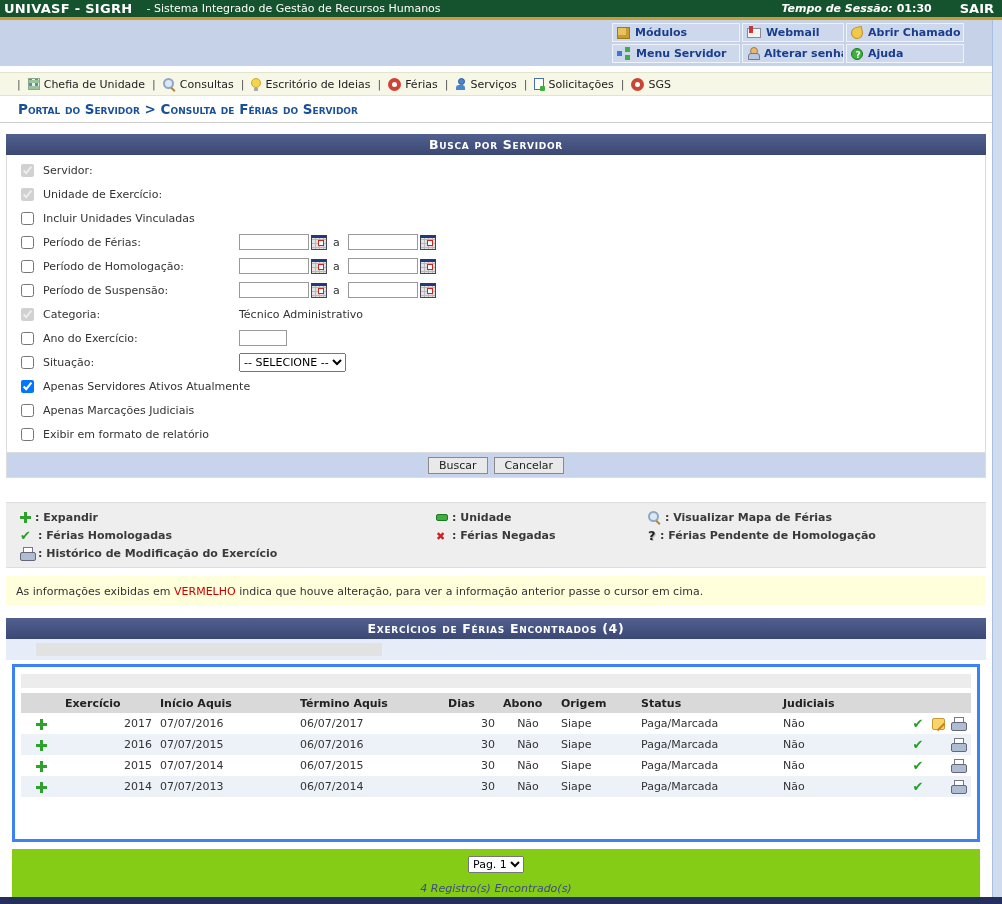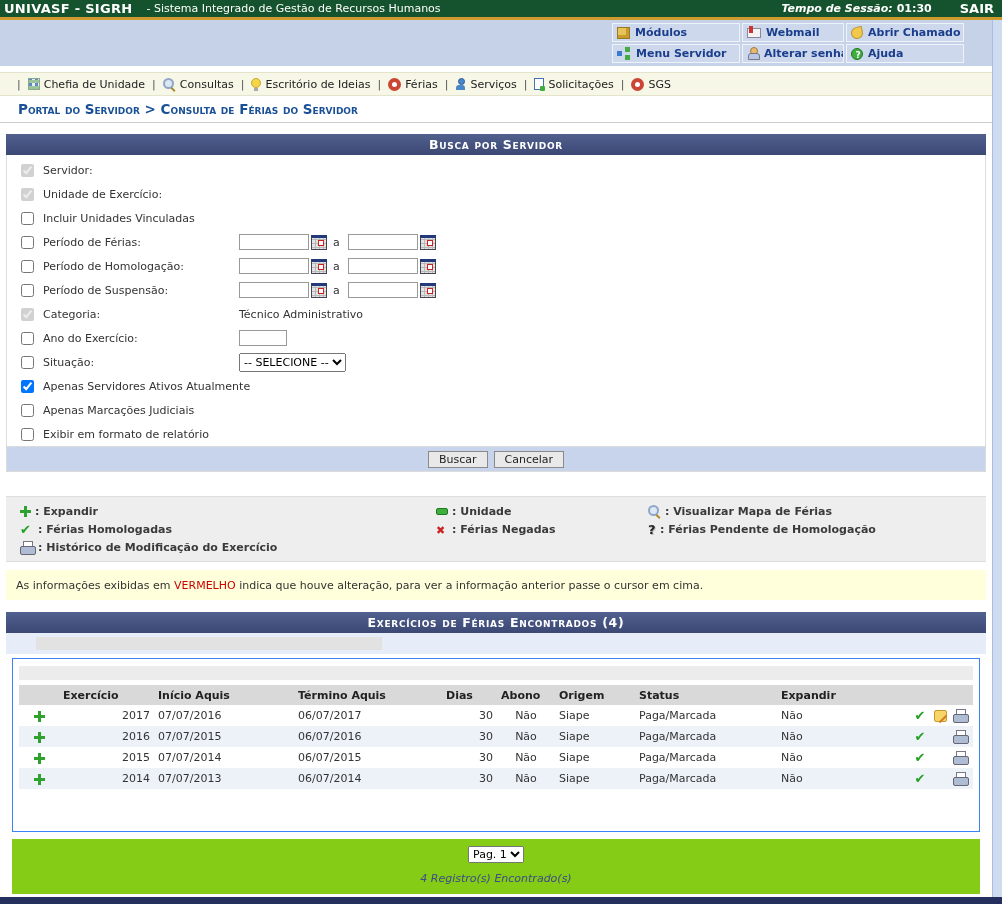--- a/index.html
+++ b/index.html
@@ -28,42 +28,42 @@
   
   .menubar { margin-top:6px; background:#f7f7e8; border-top:1px solid #e4e4cc; border-bottom:1px solid #e4e4cc; height:24px; display:flex; align-items:center; padding-left:10px; font-size:11px; color:#222; }
   .msep { color:#555; margin:0 7px; }
   .mitem { display:flex; align-items:center; gap:4px; cursor:pointer; white-space:nowrap; }
   
   .breadcrumb { height:27px; display:flex; align-items:center; padding-left:18px; border-bottom:1px solid #ccc; color:#1a5096; font-weight:bold; font-variant:small-caps; font-size:13.5px; margin-bottom:11px; }
   
   .secbar { height:21px; background:linear-gradient(#51608e,#3c4874); color:#fff; display:flex; align-items:center; justify-content:center; font-weight:bold; font-variant:small-caps; letter-spacing:0.7px; font-size:12.5px; }
   
   .formwrap { margin:0 6px; }
-  .fbody { border:1px solid #dcdcdc; border-top:none; padding:3px 0 0; background:#fff; }
+  .fbody { border:1px solid #dcdcdc; border-top:none; padding:3px 0 6px; background:#fff; }
   .frow { display:flex; align-items:center; height:24px; padding-left:14px; }
   .frow input[type=checkbox] { margin:0 9px 0 0; }
   .flabel { min-width:196px; color:#333; }
   .fctl { display:flex; align-items:center; }
   .dinput { width:70px; height:16px; border:1px solid #999; font-size:11px; padding:1px 2px; margin-right:2px; font-family:inherit; }
   .asep { margin:0 8px 0 6px; }
   .tinput { width:48px; height:16px; border:1px solid #999; font-family:inherit; }
   .fselect { font-size:11px; height:19px; font-family:inherit; }
   .fbar { height:25px; background:#c8d4ec; display:flex; align-items:center; justify-content:center; gap:6px; border:1px solid #dcdcdc; border-top:none; }
   .fbtn { font-size:11px; padding:1px 10px; background:#e9e9e9; border:1px solid #8a8a8a; color:#222; font-family:inherit; cursor:pointer; }
   
   .legend { margin:24px 6px 8px; background:#eee; border-top:1px solid #ddd; border-bottom:1px solid #ddd; padding:8px 0 7px 14px; display:grid; grid-template-columns:416px 212px auto; row-gap:5px; }
   .litem { display:flex; align-items:center; gap:4px; font-weight:bold; color:#3a3a3a; }
   
   .notice { margin:8px 6px 12px; background:#ffffdc; height:30px; display:flex; align-items:center; padding-left:10px; }
   .red { color:#cc0000; }
   
   .results { margin:4px 6px; }
   .subrow { height:21px; background:#e6edf8; display:flex; align-items:center; padding-left:30px; }
   .redact { width:346px; height:13px; background:#e2e2e2; }
-  .tablebox { margin:4px 6px 0; border:1px solid #3b82f6; background:#fff; padding:7px 6px 42px; }
+  .tablebox { margin:4px 6px 0; border:3px solid #3b82f6; background:#fff; padding:7px 6px 42px; }
   .redstrip { height:14px; background:#ececec; margin-bottom:5px; }
   table.rtable { width:100%; border-collapse:collapse; font-size:11px; }
   .rtable th { background:#d9d9d9; font-weight:bold; height:20px; padding:2px 4px; text-align:left; color:#222; white-space:nowrap; }
   .rtable td { height:21px; padding:1px 4px; white-space:nowrap; }
   .rtable tr.alt { background:#edf2f9; }
   .ca { text-align:center; } .ra { text-align:right; }
   .acts { display:flex; justify-content:flex-end; }
   .slot { width:19px; display:flex; justify-content:center; align-items:center; }
   
   .pfoot { margin:7px 6px 0; background:#84cc16; text-align:center; padding:7px 0 9px; }
@@ -354,21 +354,21 @@
         <thead>
             <tr>
               <th></th>
               <th class="ra">Exercício</th>
               <th>Início Aquis</th>
               <th>Término Aquis</th>
               <th class="ra">Dias</th>
               <th class="ca">Abono</th>
               <th>Origem</th>
               <th>Status</th>
-              <th>Expandir</th>
+              <th>Judiciais</th>
               <th></th>
             </tr>
           </thead>
         <tbody>
             <tr>
               <td class="ca"><span class="icon plus-icon"></span></td>
               <td class="ra">2017</td>
               <td>07/07/2016</td>
               <td>06/07/2017</td>
               <td class="ra">30</td>

